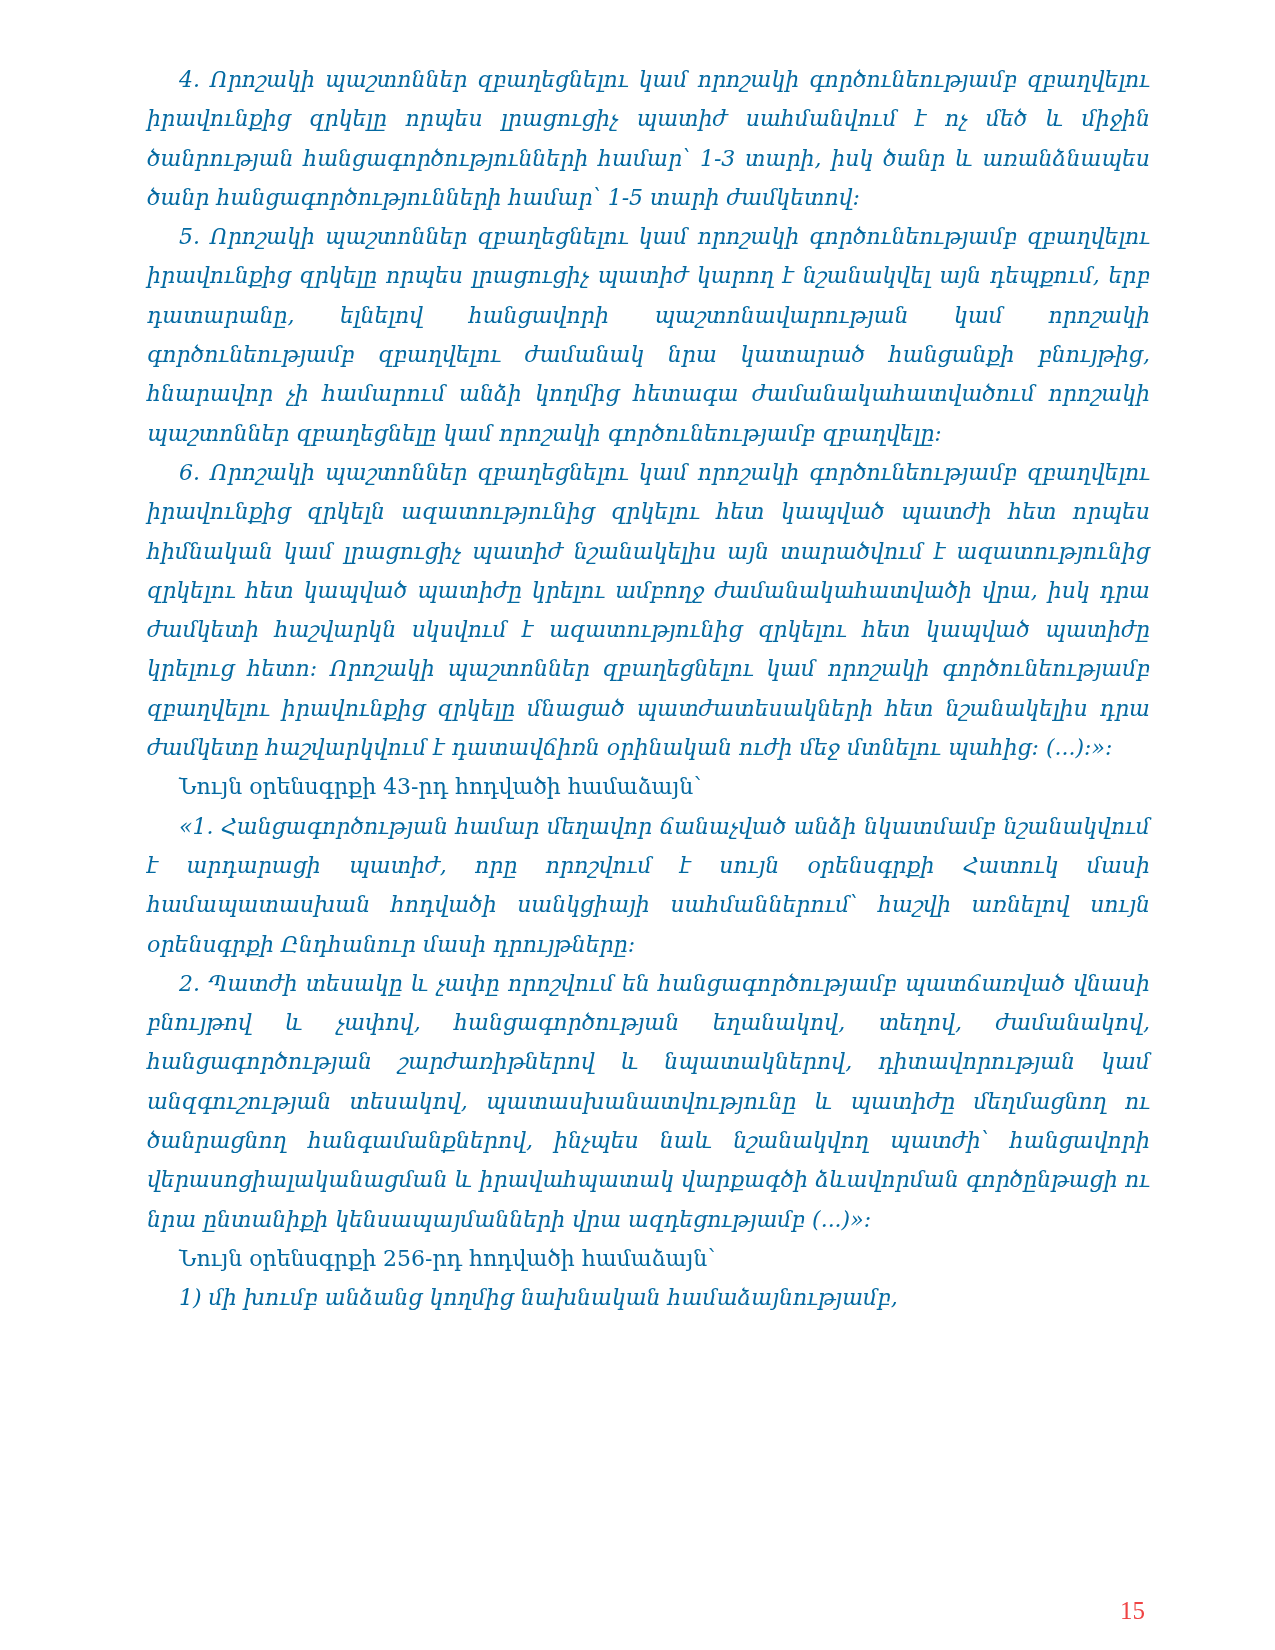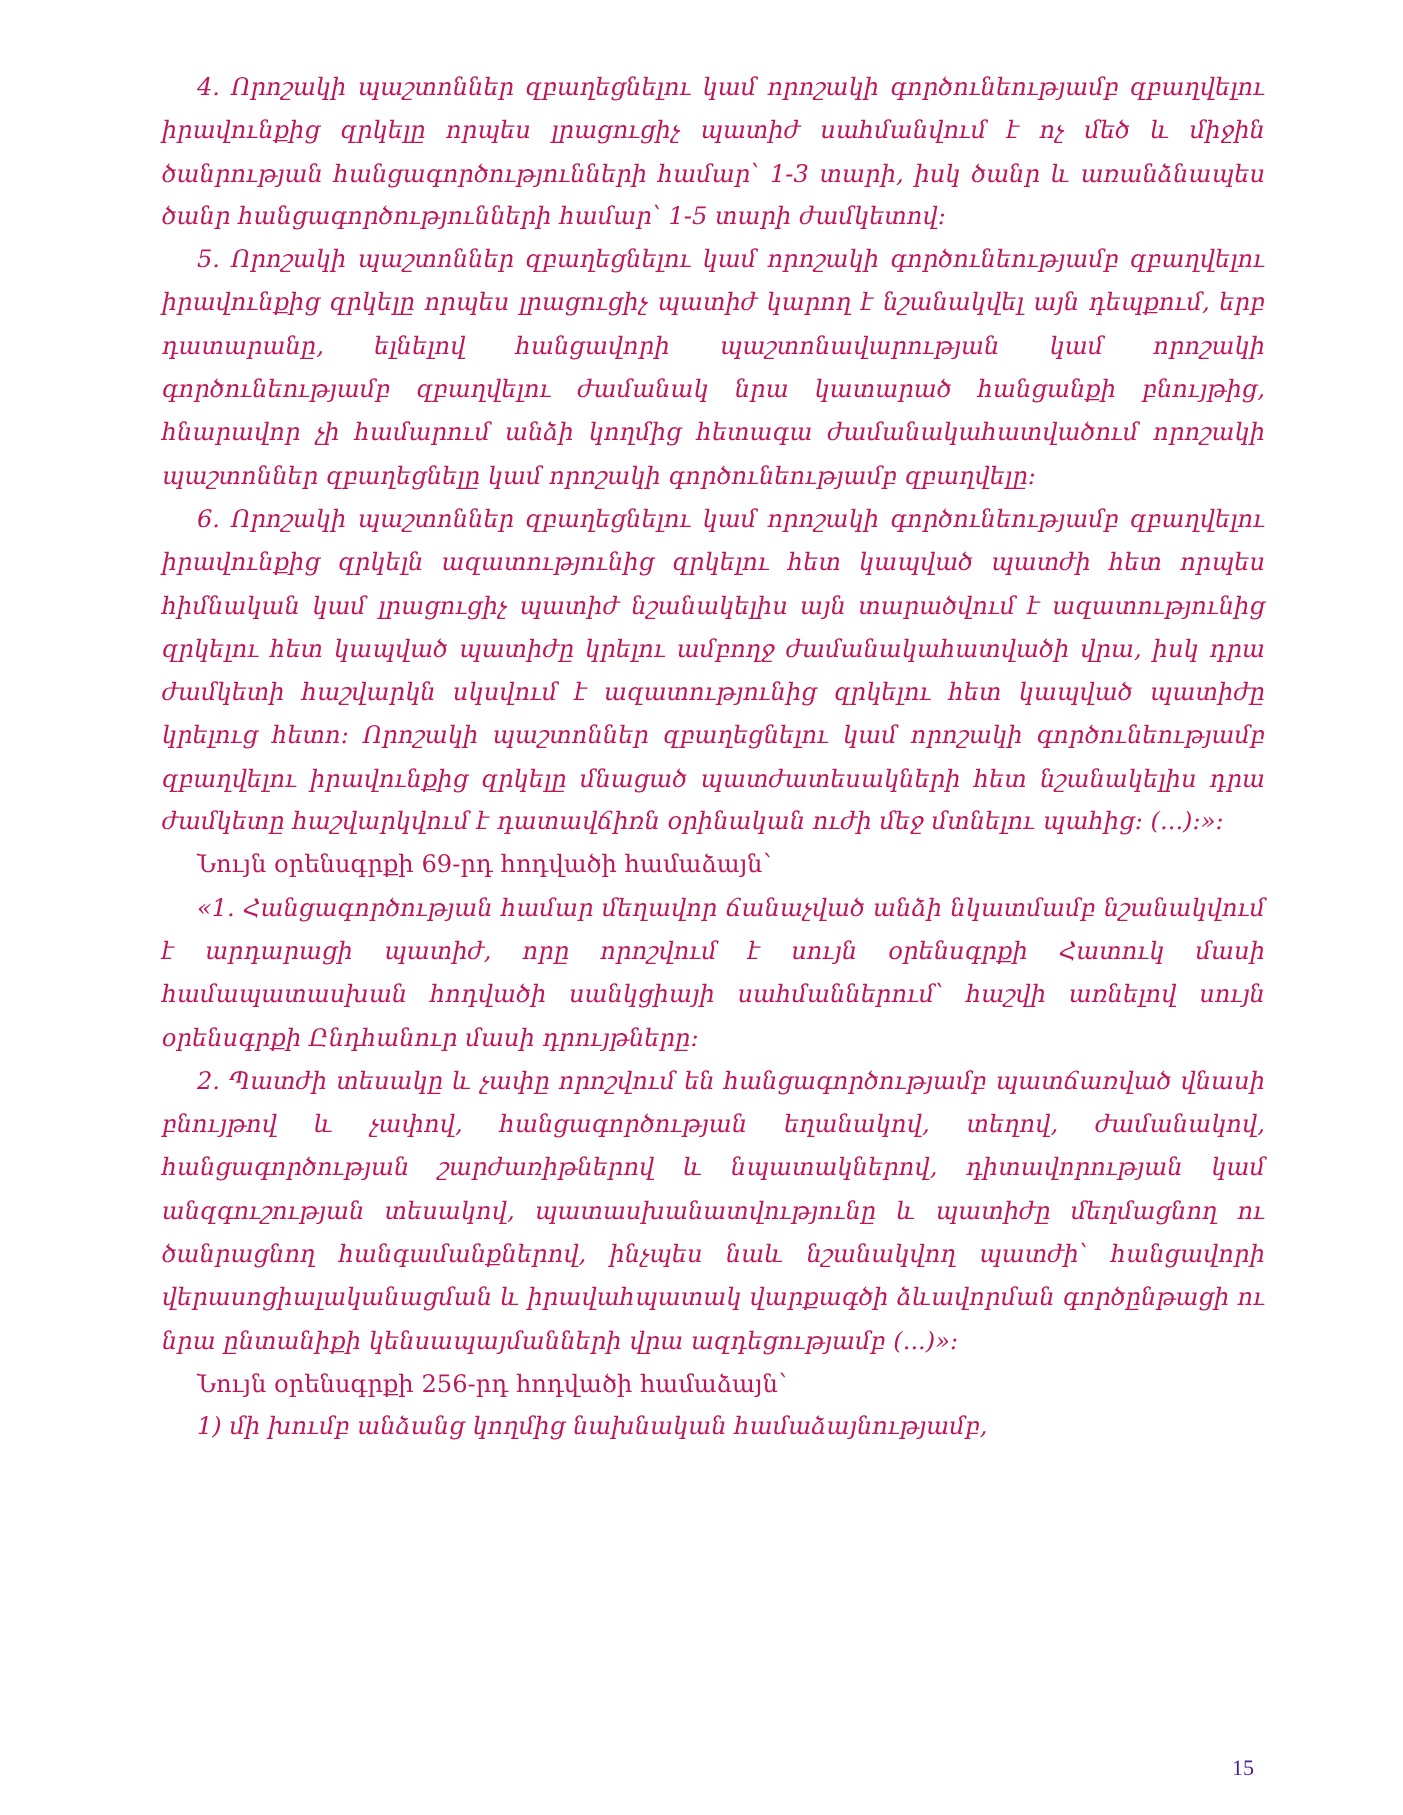--- a/index.html
+++ b/index.html
@@ -1,37 +1,37 @@
 <!DOCTYPE html>
 <html><head>
 <meta charset="utf-8">
 <style>
   html, body { margin: 0; padding: 0; background: #ffffff; }
   body { width: 1275px; height: 1650px; position: relative; overflow: hidden; }
   .page {
     position: absolute; left: 147px; top: 60px; width: 1003px;
     font-family: "DejaVu Serif", "Liberation Serif", serif;
-    font-size: 22px; line-height: 39.3px; color: #be185d;
+    font-size: 22px; line-height: 39.3px; color: #0369a1;
   }
   .p { margin: 0; text-align: justify; text-indent: 32px; }
   .p.it { font-style: italic; }
   .p.up { font-style: normal; }
   .pagenum {
     position: absolute; left: 1120px; top: 1597px;
     font-family: "Liberation Serif", "DejaVu Serif", serif;
-    font-size: 20px; color: #4c1d95;
+    font-size: 25px; color: #ef4444;
   }
 </style>
 </head>
 <body>
 
 <div class="page">
   <p class="p it">4. Որոշակի պաշտոններ զբաղեցնելու կամ որոշակի գործունեությամբ զբաղվելու իրավունքից զրկելը որպես լրացուցիչ պատիժ սահմանվում է ոչ մեծ և միջին ծանրության հանցագործությունների համար՝ 1-3 տարի, իսկ ծանր և առանձնապես ծանր հանցագործությունների համար՝ 1-5 տարի ժամկետով:</p>
   <p class="p it">5. Որոշակի պաշտոններ զբաղեցնելու կամ որոշակի գործունեությամբ զբաղվելու իրավունքից զրկելը որպես լրացուցիչ պատիժ կարող է նշանակվել այն դեպքում, երբ դատարանը, ելնելով հանցավորի պաշտոնավարության կամ որոշակի գործունեությամբ զբաղվելու ժամանակ նրա կատարած հանցանքի բնույթից, հնարավոր չի համարում անձի կողմից հետագա ժամանակահատվածում որոշակի պաշտոններ զբաղեցնելը կամ որոշակի գործունեությամբ զբաղվելը:</p>
   <p class="p it">6. Որոշակի պաշտոններ զբաղեցնելու կամ որոշակի գործունեությամբ զբաղվելու իրավունքից զրկելն ազատությունից զրկելու հետ կապված պատժի հետ որպես հիմնական կամ լրացուցիչ պատիժ նշանակելիս այն տարածվում է ազատությունից զրկելու հետ կապված պատիժը կրելու ամբողջ ժամանակահատվածի վրա, իսկ դրա ժամկետի հաշվարկն սկսվում է ազատությունից զրկելու հետ կապված պատիժը կրելուց հետո: Որոշակի պաշտոններ զբաղեցնելու կամ որոշակի գործունեությամբ զբաղվելու իրավունքից զրկելը մնացած պատժատեսակների հետ նշանակելիս դրա ժամկետը հաշվարկվում է դատավճիռն օրինական ուժի մեջ մտնելու պահից: (...):»:</p>
-  <p class="p up">Նույն օրենսգրքի 69-րդ հոդվածի համաձայն՝</p>
+  <p class="p up">Նույն օրենսգրքի 43-րդ հոդվածի համաձայն՝</p>
   <p class="p it">«1. Հանցագործության համար մեղավոր ճանաչված անձի նկատմամբ նշանակվում է արդարացի պատիժ, որը որոշվում է սույն օրենսգրքի Հատուկ մասի համապատասխան հոդվածի սանկցիայի սահմաններում՝ հաշվի առնելով սույն օրենսգրքի Ընդհանուր մասի դրույթները:</p>
   <p class="p it">2. Պատժի տեսակը և չափը որոշվում են հանցագործությամբ պատճառված վնասի բնույթով և չափով, հանցագործության եղանակով, տեղով, ժամանակով, հանցագործության շարժառիթներով և նպատակներով, դիտավորության կամ անզգուշության տեսակով, պատասխանատվությունը և պատիժը մեղմացնող ու ծանրացնող հանգամանքներով, ինչպես նաև նշանակվող պատժի՝ հանցավորի վերասոցիալականացման և իրավահպատակ վարքագծի ձևավորման գործընթացի ու նրա ընտանիքի կենսապայմանների վրա ազդեցությամբ (...)»:</p>
   <p class="p up">Նույն օրենսգրքի 256-րդ հոդվածի համաձայն՝</p>
   <p class="p it">1) մի խումբ անձանց կողմից նախնական համաձայնությամբ,</p>
 </div>
 
 <div class="pagenum">15</div>
 
 </body></html>

